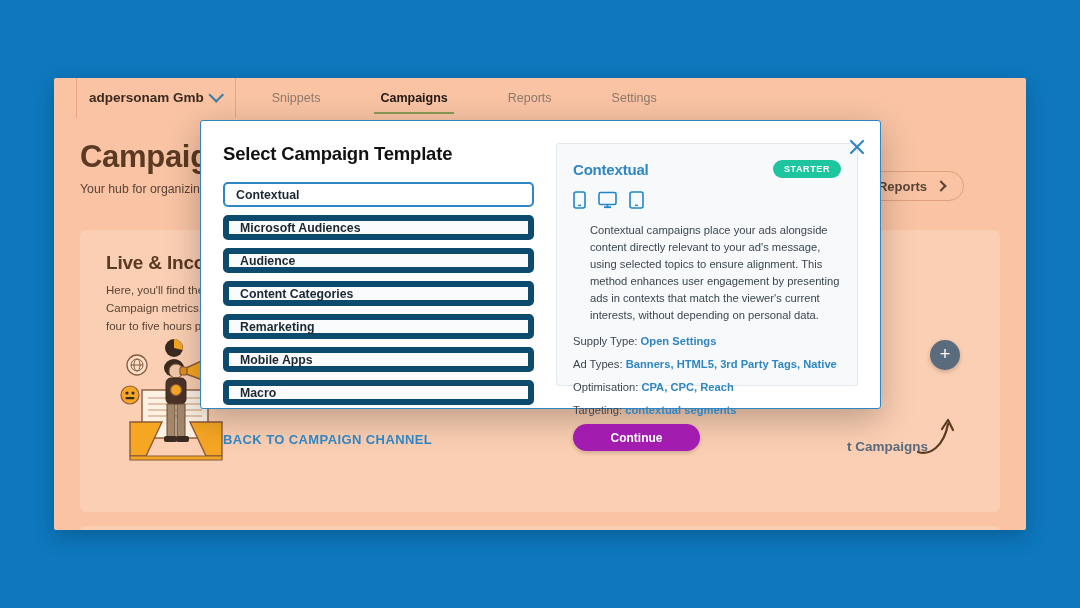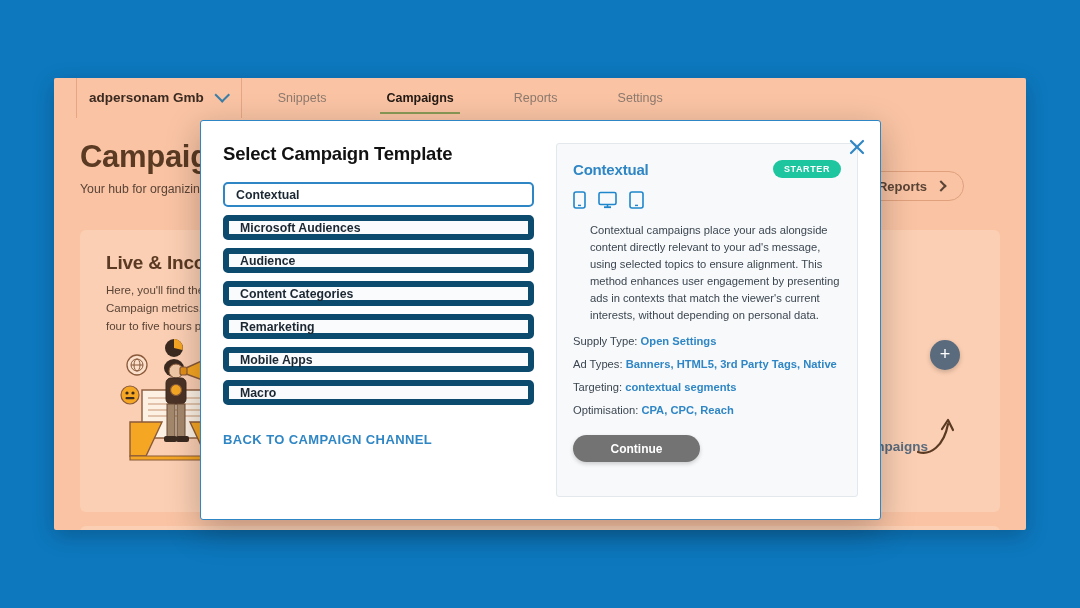--- a/index.html
+++ b/index.html
@@ -40,21 +40,21 @@
     position: relative;
     height: 40px;
     display: flex;
     align-items: center;
     background: #f9c3a4;
     padding-left: 22px;
   }
   .brand {
     display: flex;
     align-items: center;
-    gap: 12px;
+    gap: 6px;
     font-weight: bold;
     font-size: 13.5px;
     color: #3b2a20;
     padding: 0 14px 0 12px;
     border-left: 1px solid #e8a583;
     border-right: 1px solid #e8a583;
     height: 40px;
     line-height: 40px;
     white-space: nowrap;
   }
@@ -212,21 +212,21 @@
     padding: 16px 26px;
     overflow: hidden;
   }
 
   
   .modal {
     position: absolute;
     left: 200px;
     top: 120px;
     width: 681px;
-    height: 400px;
+    height: 289px;
     background: #ffffff;
     border: 1px solid #2f86c5;
     border-radius: 3px;
     box-shadow: 0 10px 34px rgba(0,0,0,0.25);
     display: flex;
   }
 
   .modal-left {
     width: 355px;
     padding: 22px 22px 0 22px;
@@ -311,26 +311,26 @@
   .meta-row {
     margin-top: 11px;
     font-size: 11.2px;
     color: #3c4650;
   }
   .meta-row .val {
     color: #2f86c5;
     font-weight: bold;
   }
   .continue-btn {
-    margin-top: 19px;
+    margin-top: 8px;
     width: 127px;
     height: 27px;
     border: none;
     border-radius: 14px;
-    background: #737373;
+    background: #a21caf;
     color: #fff;
     font-size: 12px;
     font-weight: bold;
     font-family: "Liberation Sans", sans-serif;
     cursor: pointer;
     box-shadow: 0 2px 4px rgba(0,0,0,0.18);
   }
 
   .close-btn {
     position: absolute;
@@ -486,26 +486,26 @@
 
     <div class="meta-row">
       <span>Supply Type:</span>
       <span class="val">Open Settings</span>
     </div>
     <div class="meta-row">
       <span>Ad Types:</span>
       <span class="val">Banners, HTML5, 3rd Party Tags, Native</span>
     </div>
     <div class="meta-row">
+      <span>Optimisation:</span>
+      <span class="val">CPA, CPC, Reach</span>
+    </div>
+    <div class="meta-row">
       <span>Targeting:</span>
       <span class="val">contextual segments</span>
-    </div>
-    <div class="meta-row">
-      <span>Optimisation:</span>
-      <span class="val">CPA, CPC, Reach</span>
     </div>
 
     <button class="continue-btn">Continue</button>
   </div>
 
   <div class="close-btn">
     <svg width="20" height="20" viewBox="0 0 20 20" stroke="currentColor" stroke-width="2.2" stroke-linecap="round">
       <line x1="4" y1="4" x2="16" y2="16"></line>
       <line x1="16" y1="4" x2="4" y2="16"></line>
     </svg>

